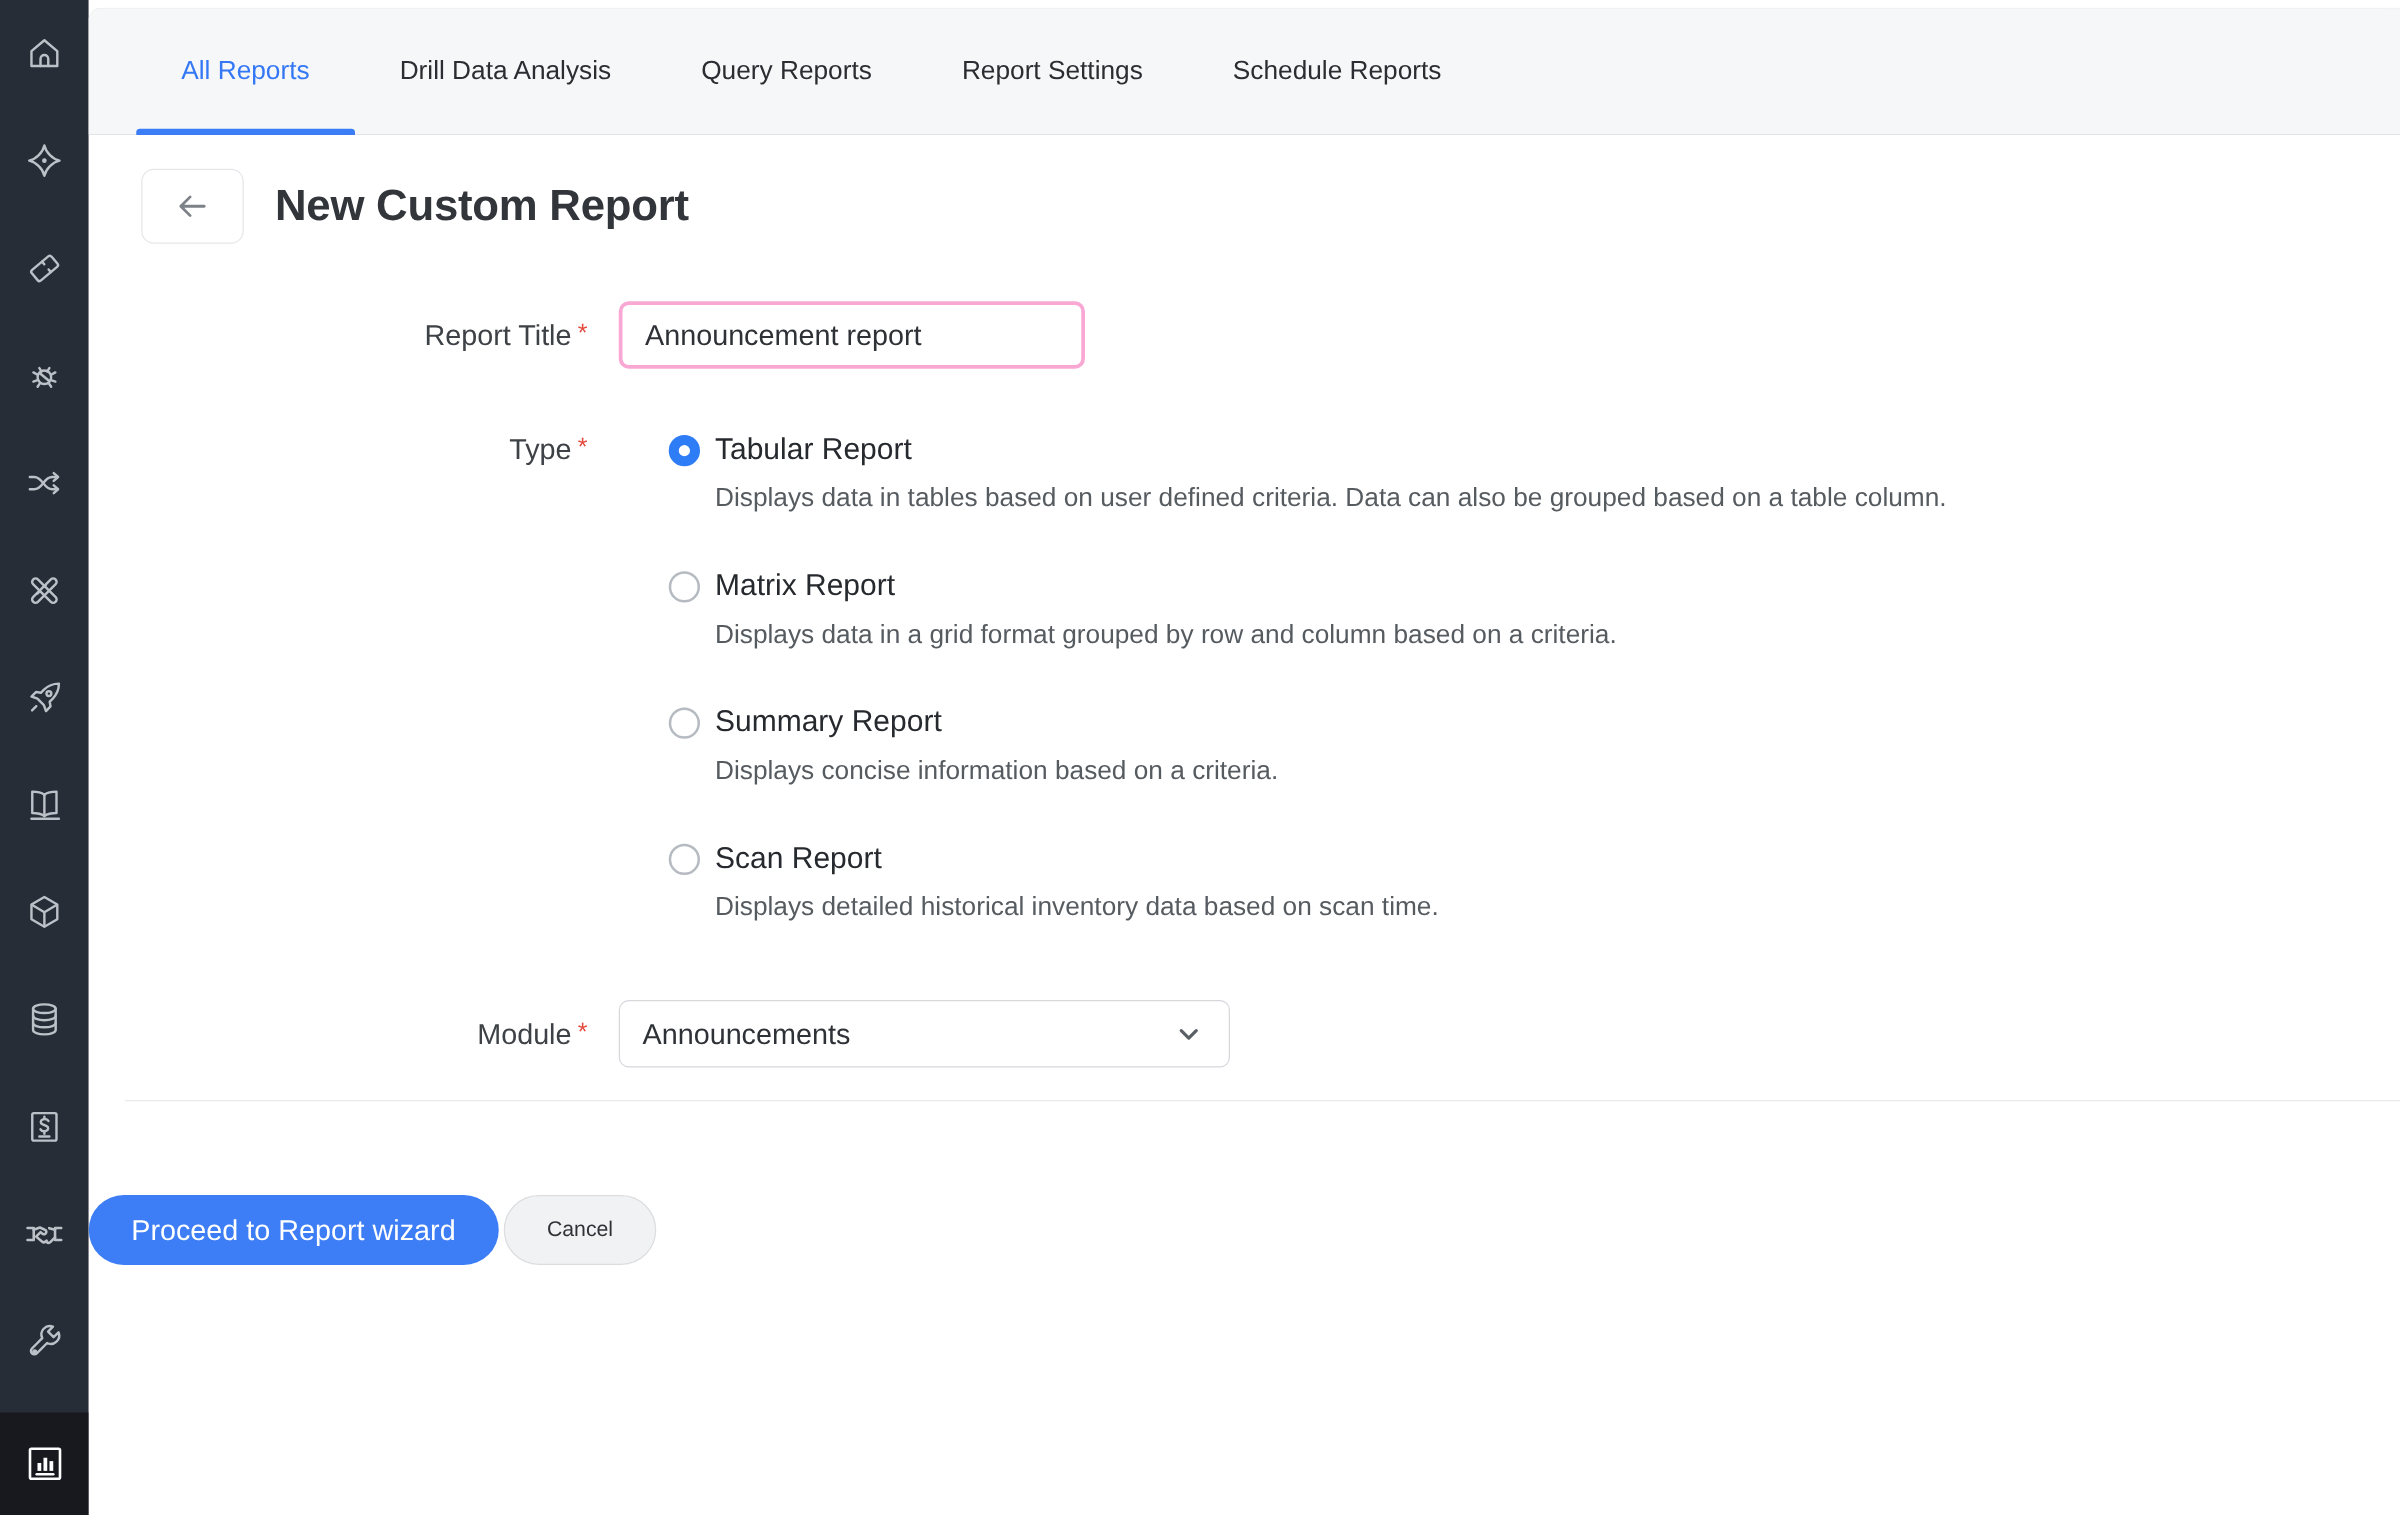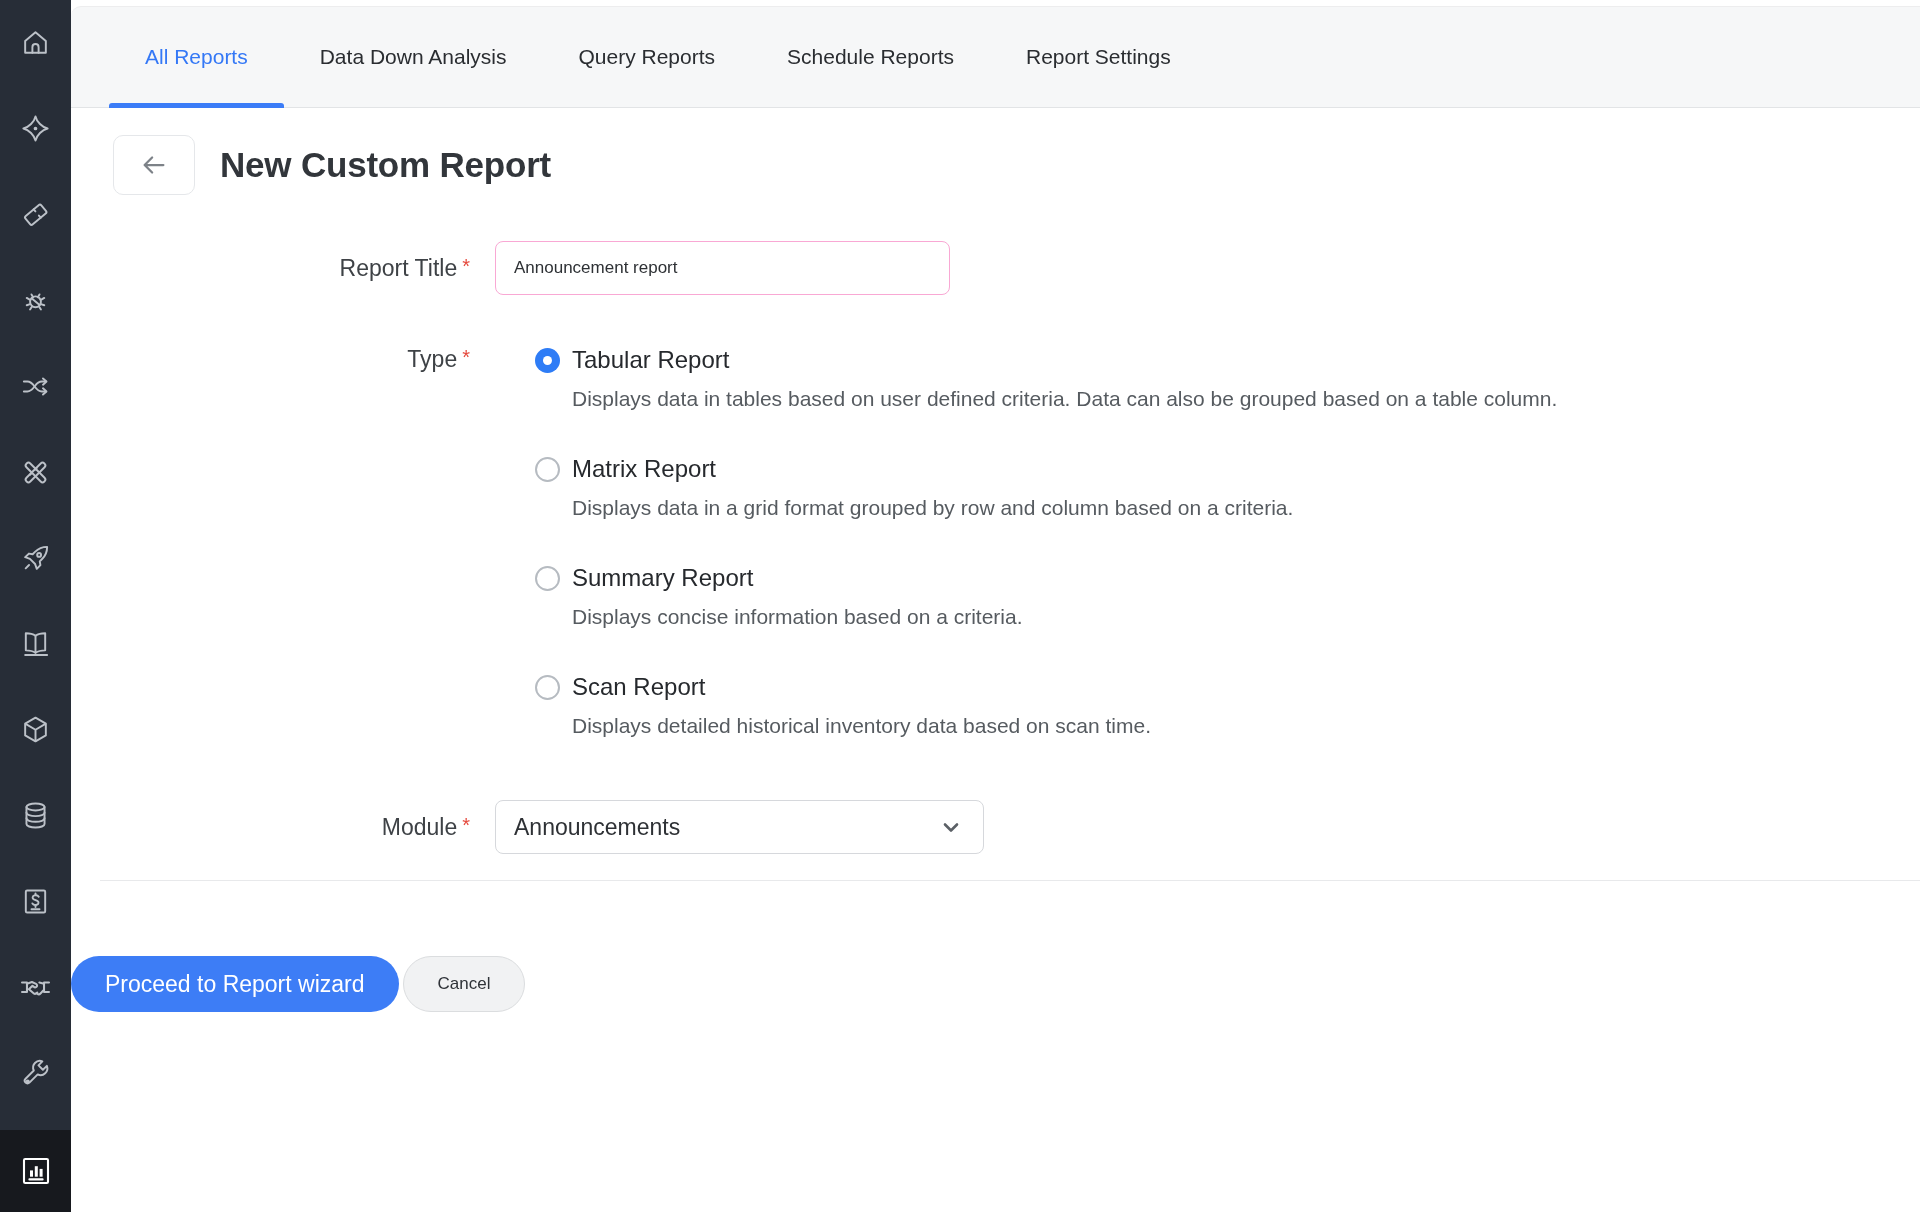--- a/index.html
+++ b/index.html
@@ -26,21 +26,21 @@
   .page-head{display:flex;align-items:center;margin:27px 0 0 27px;padding-left:15px;}
   .back-btn{width:82px;height:60px;border:1px solid #e5e7ea;border-radius:10px;background:#fff;display:flex;align-items:center;justify-content:center;color:#7d8288;cursor:pointer;padding:0;}
   .page-title{font-size:35px;font-weight:700;color:#32363b;margin:0 0 0 25px;letter-spacing:-0.2px;}
 
   
   .form{margin-top:46px;}
   .frow{display:flex;align-items:center;}
   .flabel{flex:0 0 399px;text-align:right;font-size:23px;color:#3e4246;}
   .req{color:#e5493d;font-size:20px;margin-left:5px;position:relative;top:-3px;}
   .ffield{margin-left:25px;}
-  .title-input{width:455px;height:54px;border:1px solid #f9a8d4;border-radius:8px;font-size:17px;color:#2e3135;padding:0 18px;box-sizing:border-box;font-family:inherit;outline:none;}
+  .title-input{width:373px;height:54px;border:3px solid #f9a8d4;border-radius:8px;font-size:23px;color:#2e3135;padding:0 18px;box-sizing:border-box;font-family:inherit;outline:none;}
 
   .type-row{margin-top:51px;align-items:flex-start;gap:40px;}
   .type-row .flabel{line-height:25px;padding-top:1px;}
   .option{margin-bottom:44px;}
   .option:last-child{margin-bottom:0;}
   .opt-head{display:flex;align-items:center;cursor:pointer;}
   .radio{width:25px;height:25px;border:2px solid #b6bbc1;border-radius:50%;box-sizing:border-box;background:#fff;flex-shrink:0;}
   .radio.checked{border:0;background:#2e7cf6;position:relative;}
   .radio.checked::after{content:"";position:absolute;width:9px;height:9px;background:#fff;border-radius:50%;left:8px;top:8px;}
   .opt-label{margin-left:12px;font-size:24px;color:#26292d;}
@@ -174,24 +174,24 @@
           <rect x="14.4" y="10.6" width="2" height="5.2" fill="currentColor" stroke="none"></rect>
           <path d="M7.6 17.6h8.8"></path>
         </svg>
     </div>
   </aside>
 
   <main class="main">
 
     <div class="tabbar">
       <div class="tab active">All Reports</div>
-      <div class="tab">Data Down Analysis</div>
+      <div class="tab">Drill Data Analysis</div>
       <div class="tab">Query Reports</div>
+      <div class="tab">Report Settings</div>
       <div class="tab">Schedule Reports</div>
-      <div class="tab">Report Settings</div>
     </div>
 
     <div class="page-head">
       <button class="back-btn">
         <svg width="30" height="30" viewBox="0 0 24 24" fill="none" stroke="currentColor" stroke-width="1.8" stroke-linecap="round" stroke-linejoin="round">
             <path d="M19.5 12h-15M10.5 6l-6 6 6 6"></path>
           </svg>
       </button>
       <h1 class="page-title">New Custom Report</h1>
     </div>

